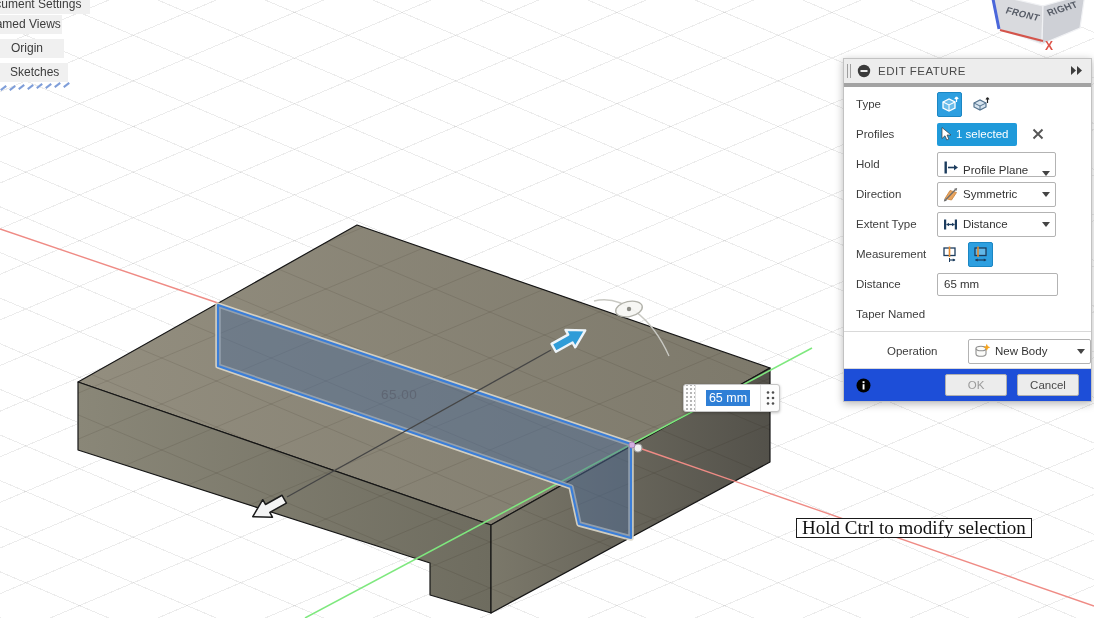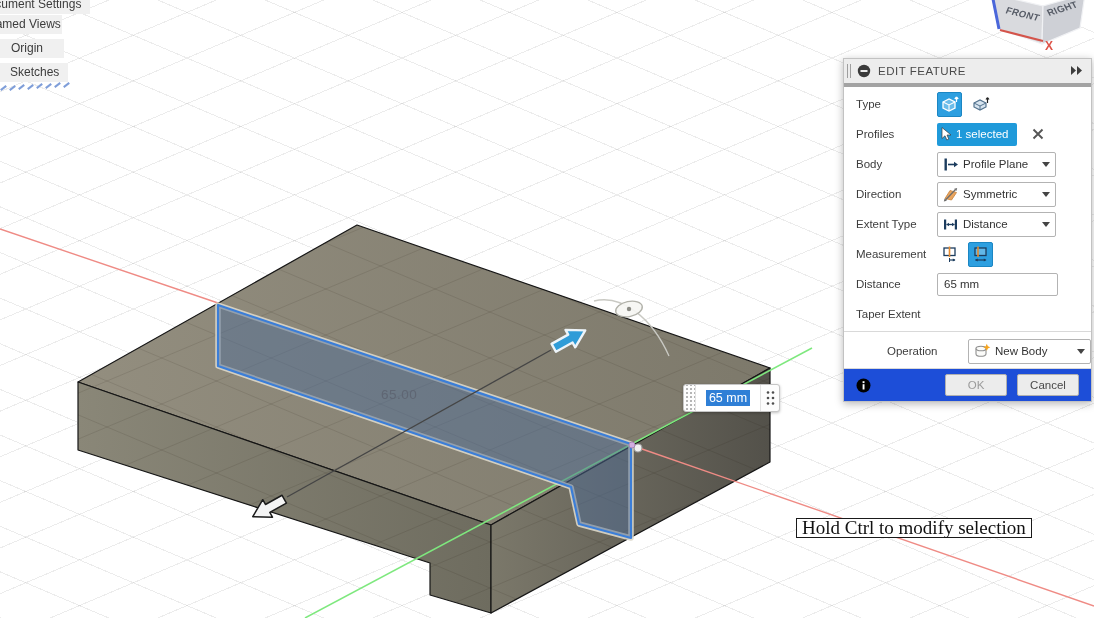--- a/index.html
+++ b/index.html
@@ -236,22 +236,22 @@
           <path d="M1,0.5 L1,11.5 L4,8.8 L5.8,13 L7.8,12 L6,8 L10,8 Z" fill="#fff" stroke="#3a3a3a" stroke-width="0.7"></path>
         </svg>
         <span>1 selected</span>
       </div>
       <svg width="12" height="12" viewBox="0 0 12 12" style="margin-left:15px;">
         <path d="M1.5,1.5 L10.5,10.5 M10.5,1.5 L1.5,10.5" stroke="#555" stroke-width="1.9"></path>
       </svg>
     </div>
 
     <div class="row">
-      <span class="lab">Body</span>
-      <div class="dd" style="width:108px;">
+      <span class="lab">Hold</span>
+      <div class="dd" style="width:108px;align-items:flex-end;">
         <svg width="17" height="17" viewBox="0 0 17 17">
           <rect x="2.5" y="2.5" width="2.4" height="12" fill="#1c3c5e"></rect>
           <line x1="6" y1="8.5" x2="12.5" y2="8.5" stroke="#1c3c5e" stroke-width="1.6"></line>
           <polygon points="12,5.8 16,8.5 12,11.2" fill="#1c3c5e"></polygon>
         </svg>
         <span class="dtxt">Profile Plane</span>
         <span class="caret"></span>
       </div>
     </div>
 
@@ -305,21 +305,21 @@
         </svg>
       </div>
     </div>
 
     <div class="row">
       <span class="lab">Distance</span>
       <input class="txt-in" value="65 mm" style="">
     </div>
 
     <div class="row">
-      <span class="lab">Taper Extent</span>
+      <span class="lab">Taper Named</span>
     </div>
 
     <div class="hr"></div>
 
     <div class="row" style="height:34px;padding-left:43px;">
       <span class="lab">Operation</span>
       <div class="dd" style="width:118px;">
         <svg width="18" height="17" viewBox="0 0 18 17">
           <path d="M3,5.5 L3,11 A5,2.3 0 0 0 13,11 L13,5.5" fill="#fbfbf9" stroke="#8f8f8f" stroke-width="1.1"></path>
           <ellipse cx="8" cy="5.5" rx="5" ry="2.3" fill="#fbfbf9" stroke="#8f8f8f" stroke-width="1.1"></ellipse>

